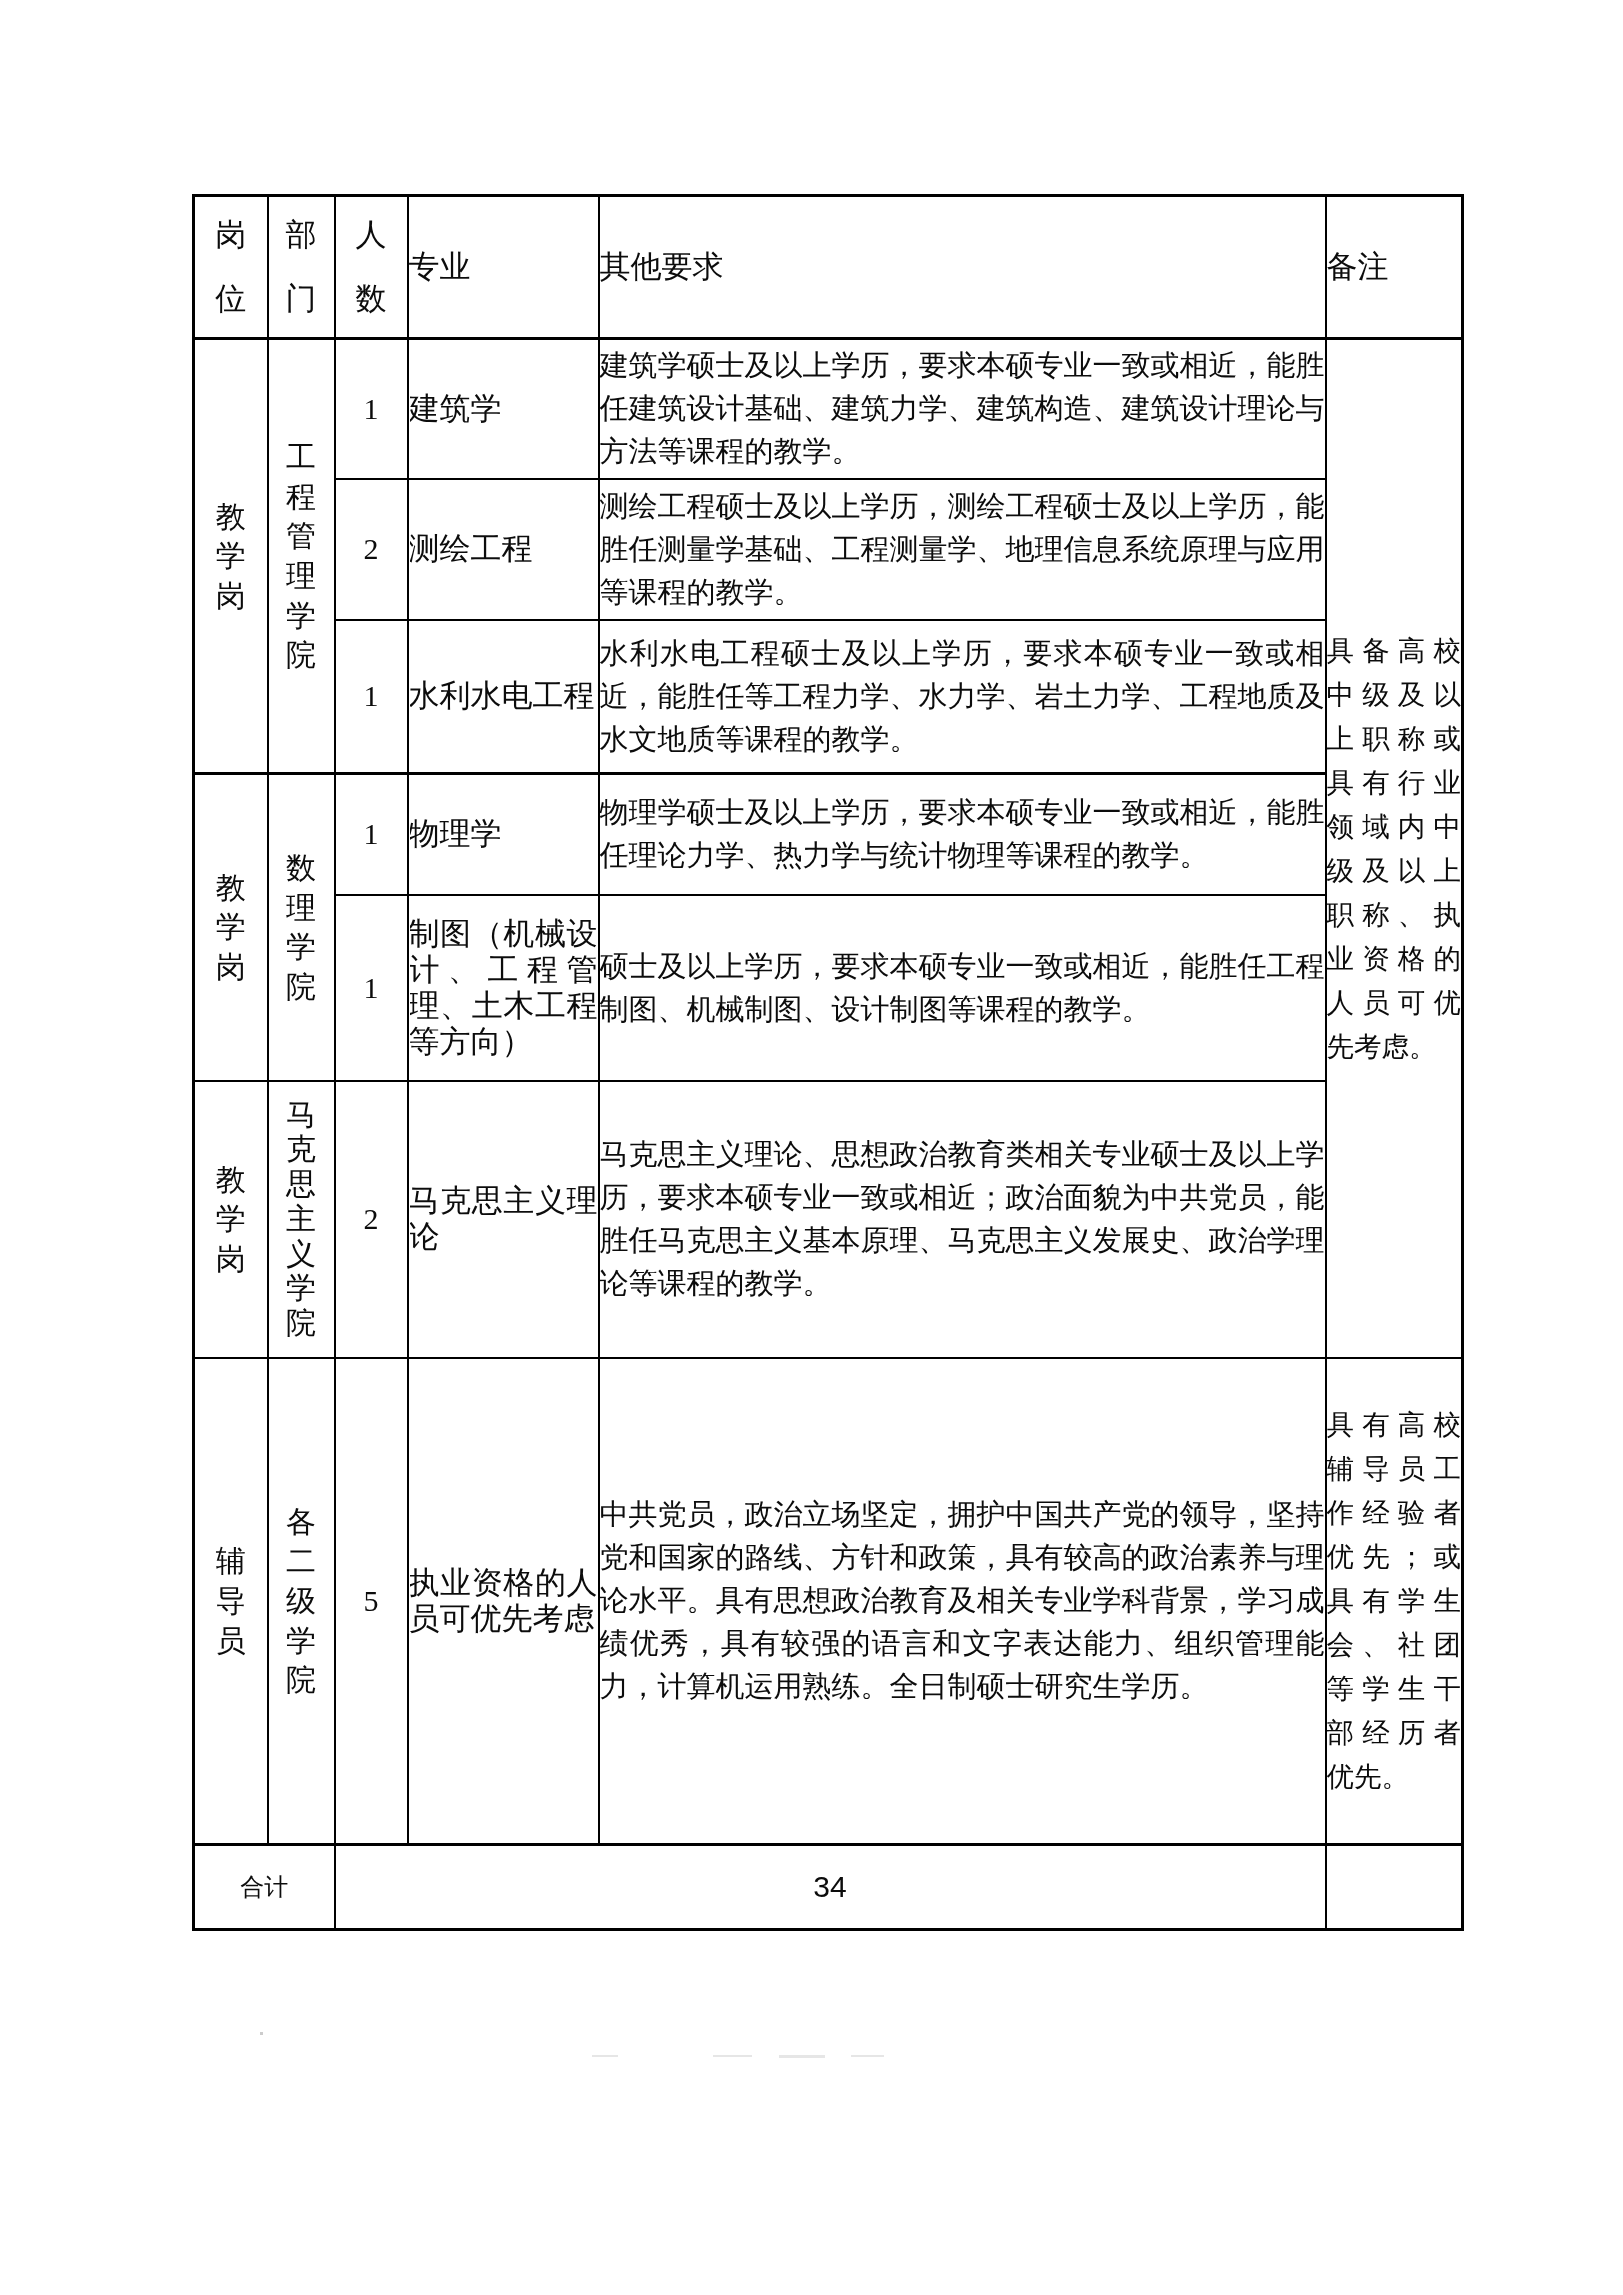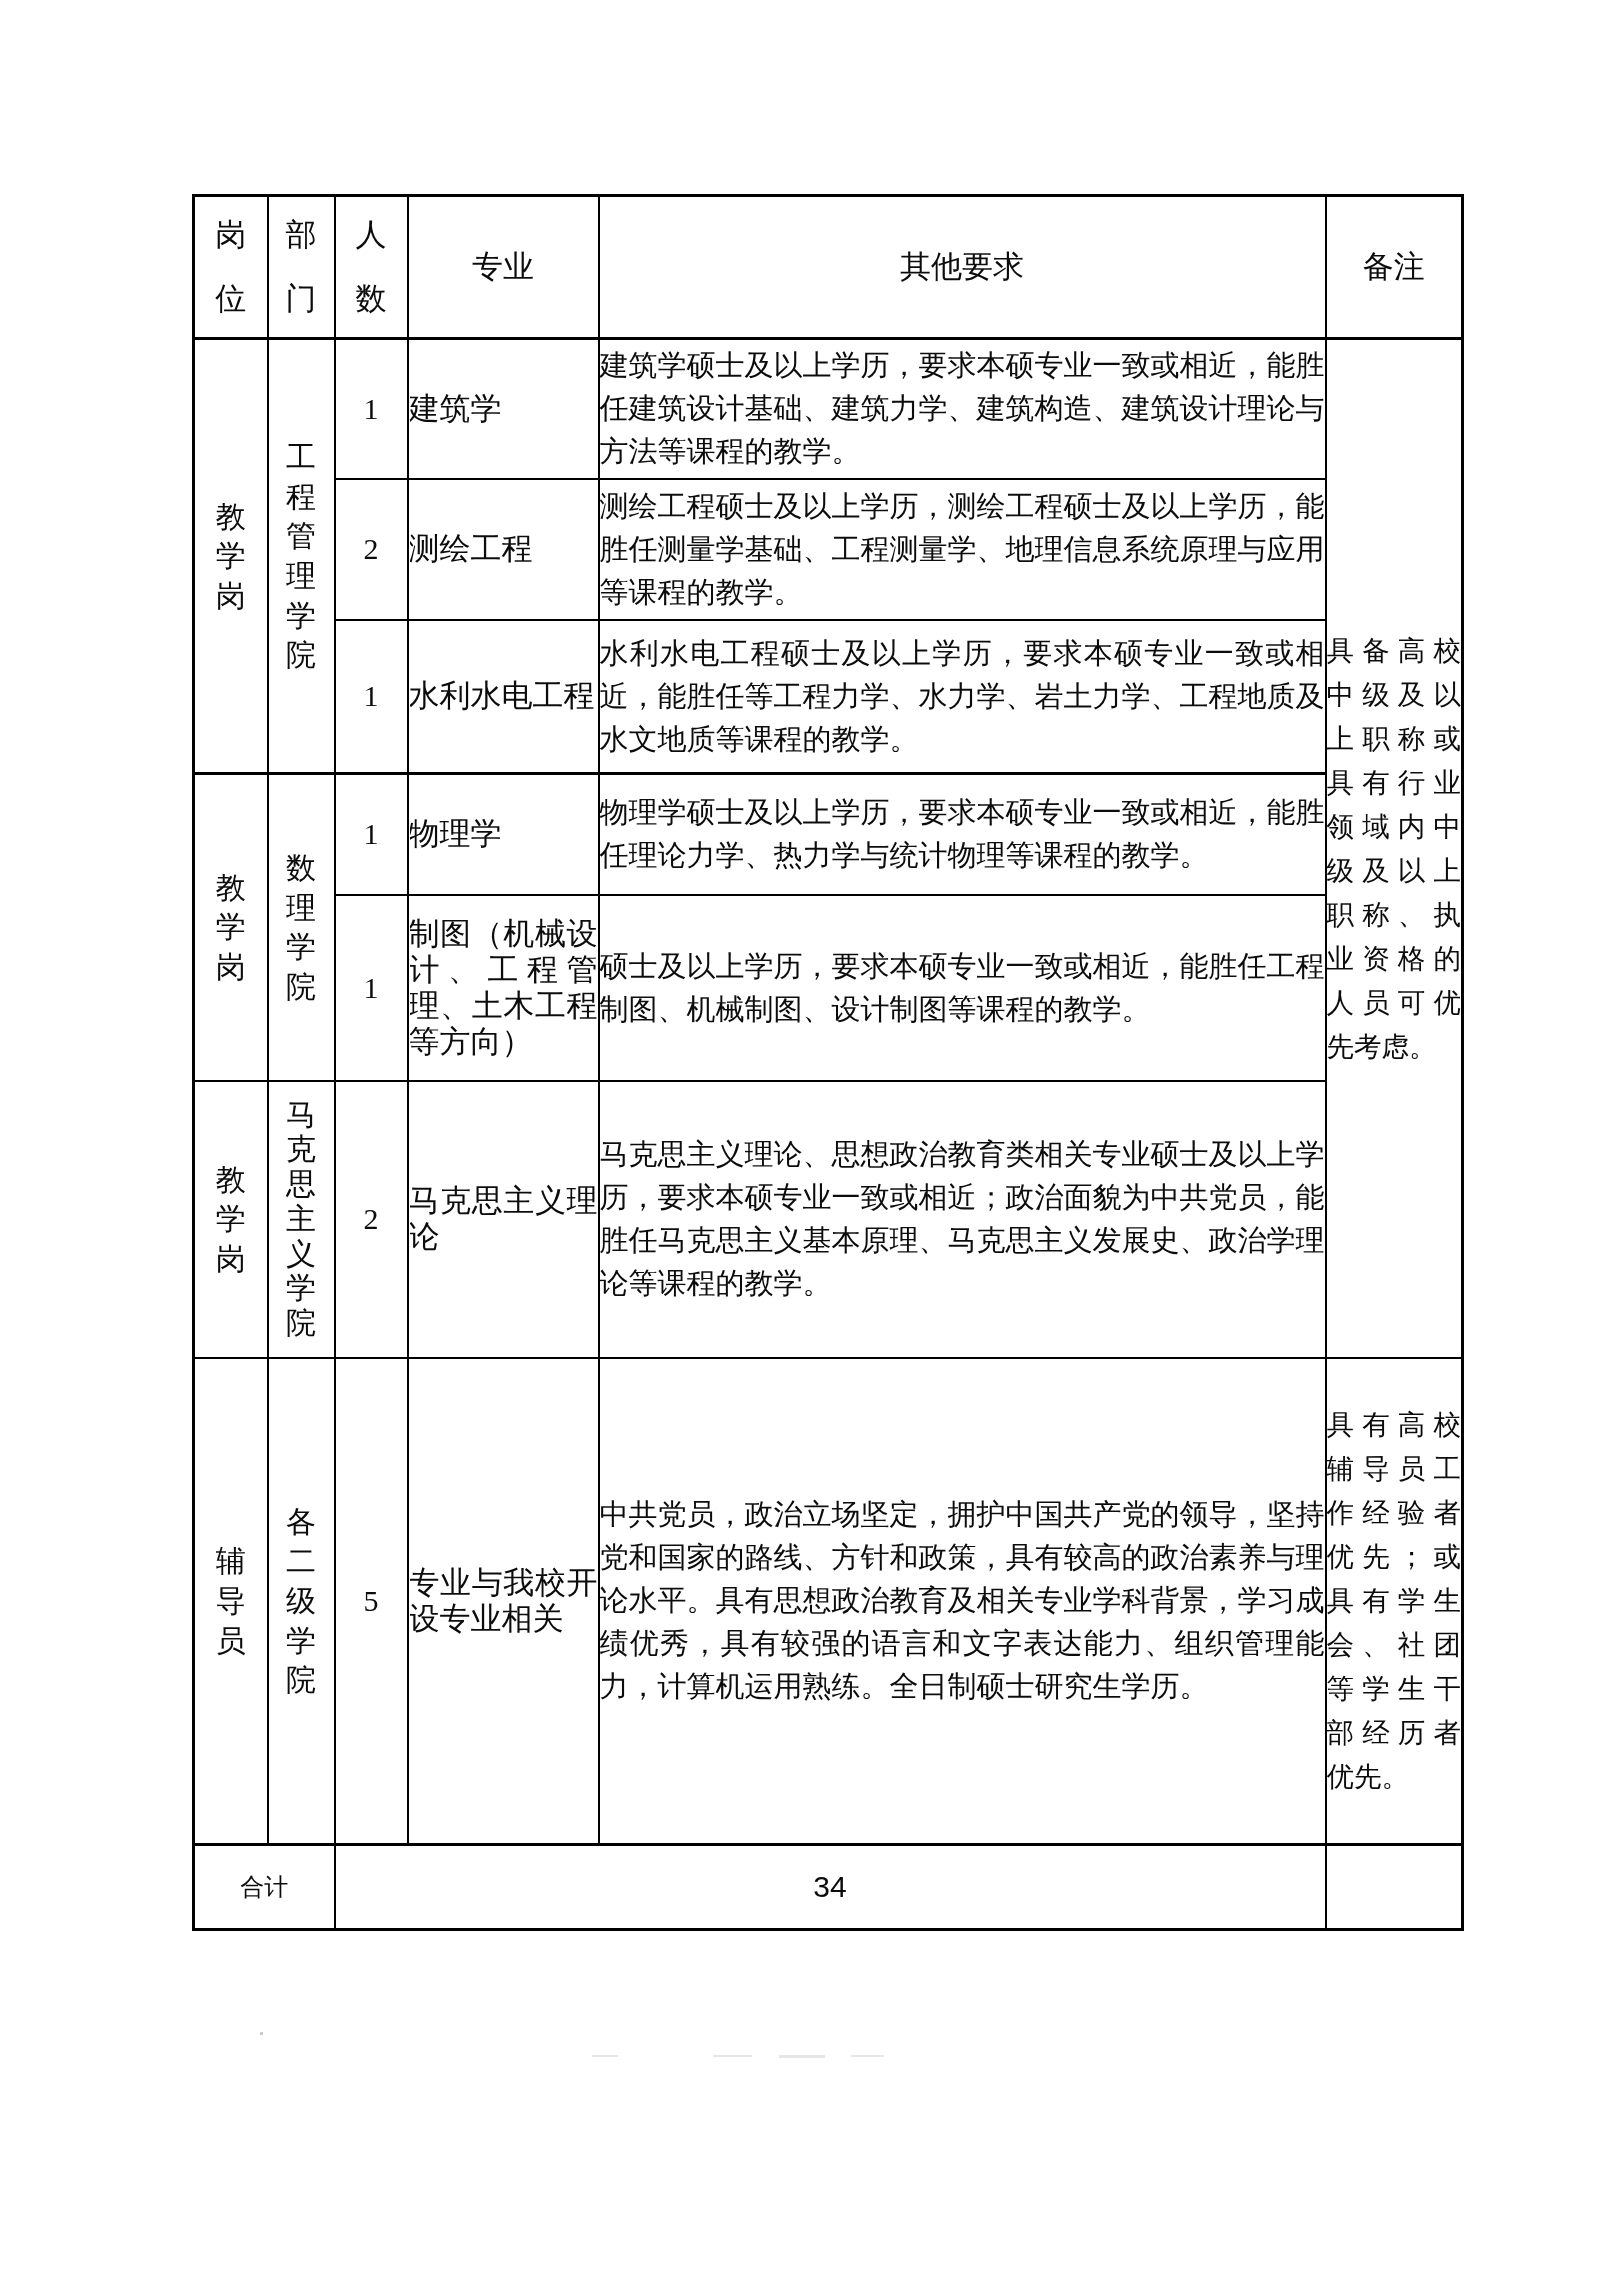--- a/index.html
+++ b/index.html
@@ -35,21 +35,21 @@
     font-family:"Liberation Sans", sans-serif;
     font-weight:700;
   }
   .hdr th{font-size:31px;}
   .vhead{
     width:1.05em;margin:0 auto;
     word-break:break-all;
     line-height:2.05em;
     text-align:center;
   }
-  .hcell{text-align:center;}
+  .hcell{text-align:left;}
 
   .vcell .vstack{
     width:1.02em;margin:16px auto;
     word-break:break-all;
     line-height:1.32em;
     font-size:30px;
     text-align:center;
   }
   .vcell .tight{line-height:1.16em;}
 
@@ -180,21 +180,21 @@
     </tr>
 
     <tr style="height:486px">
       <td class="vcell">
             <div class="vstack">辅导员</div>
           </td>
       <td class="vcell">
             <div class="vstack">各二级学院</div>
           </td>
       <td class="num">5</td>
-      <td class="major">专业与我校开设专业相关</td>
+      <td class="major">执业资格的人员可优先考虑</td>
       <td class="req">中共党员，政治立场坚定，拥护中国共产党的领导，坚持党和国家的路线、方针和政策，具有较高的政治素养与理论水平。具有思想政治教育及相关专业学科背景，学习成绩优秀，具有较强的语言和文字表达能力、组织管理能力，计算机运用熟练。全日制硕士研究生学历。</td>
       <td class="note">具有高校辅导员工作经验者优先；或具有学生会、社团等学生干部经历者优先。</td>
     </tr>
 
     <tr class="sum" style="height:85px">
       <td class="sum-label" colspan="2">合计</td>
       <td class="sum-value" colspan="3">34</td>
       <td></td>
     </tr>
   </tbody>

